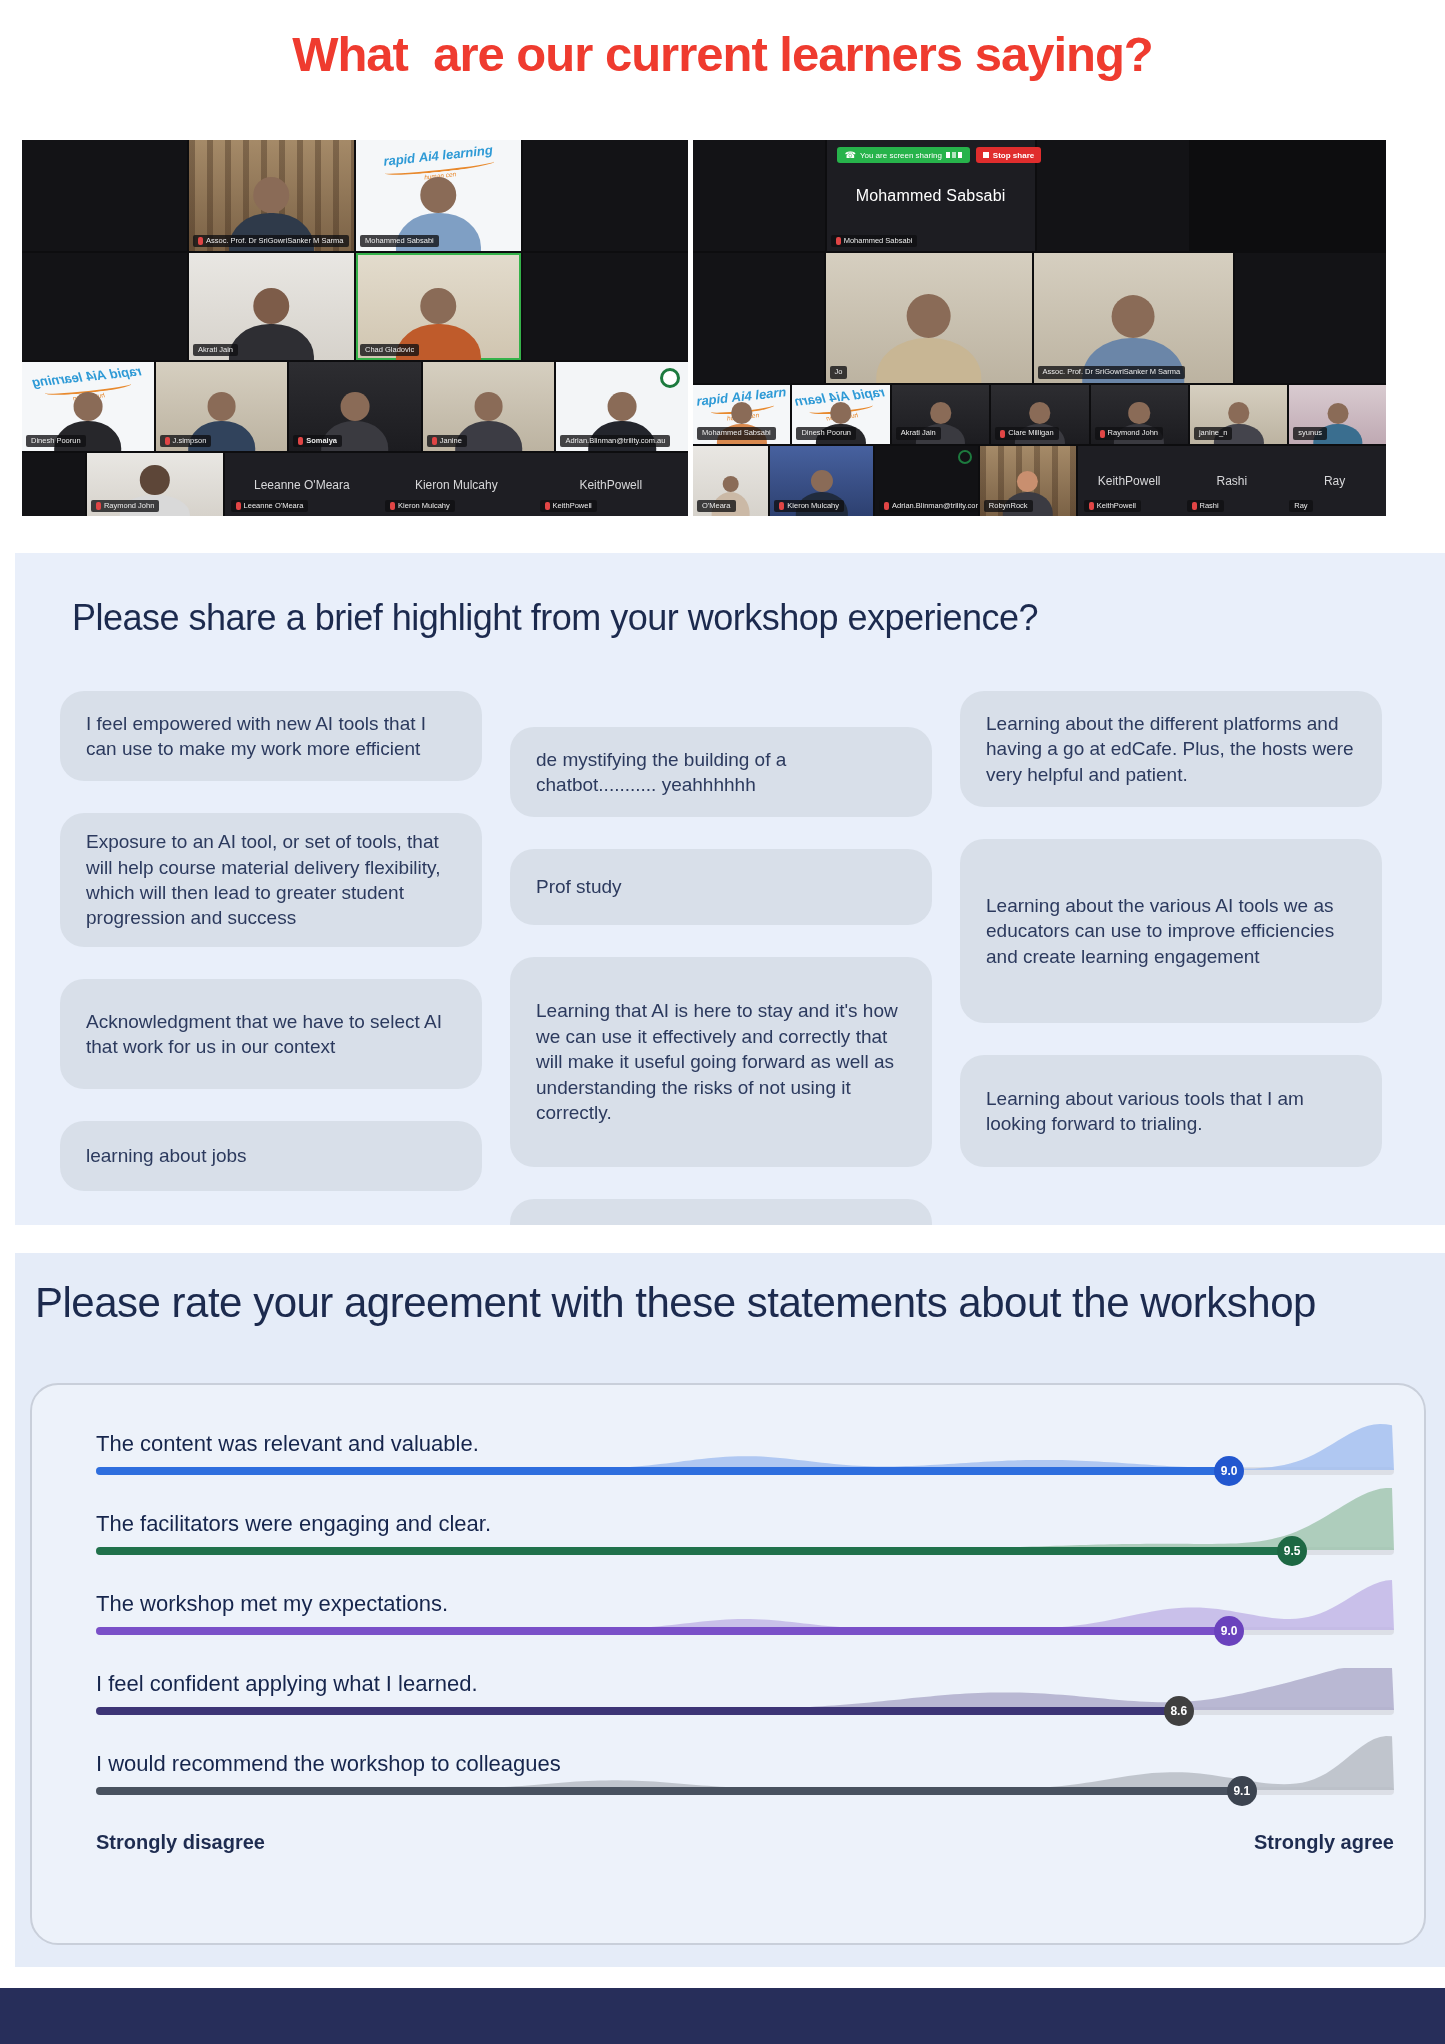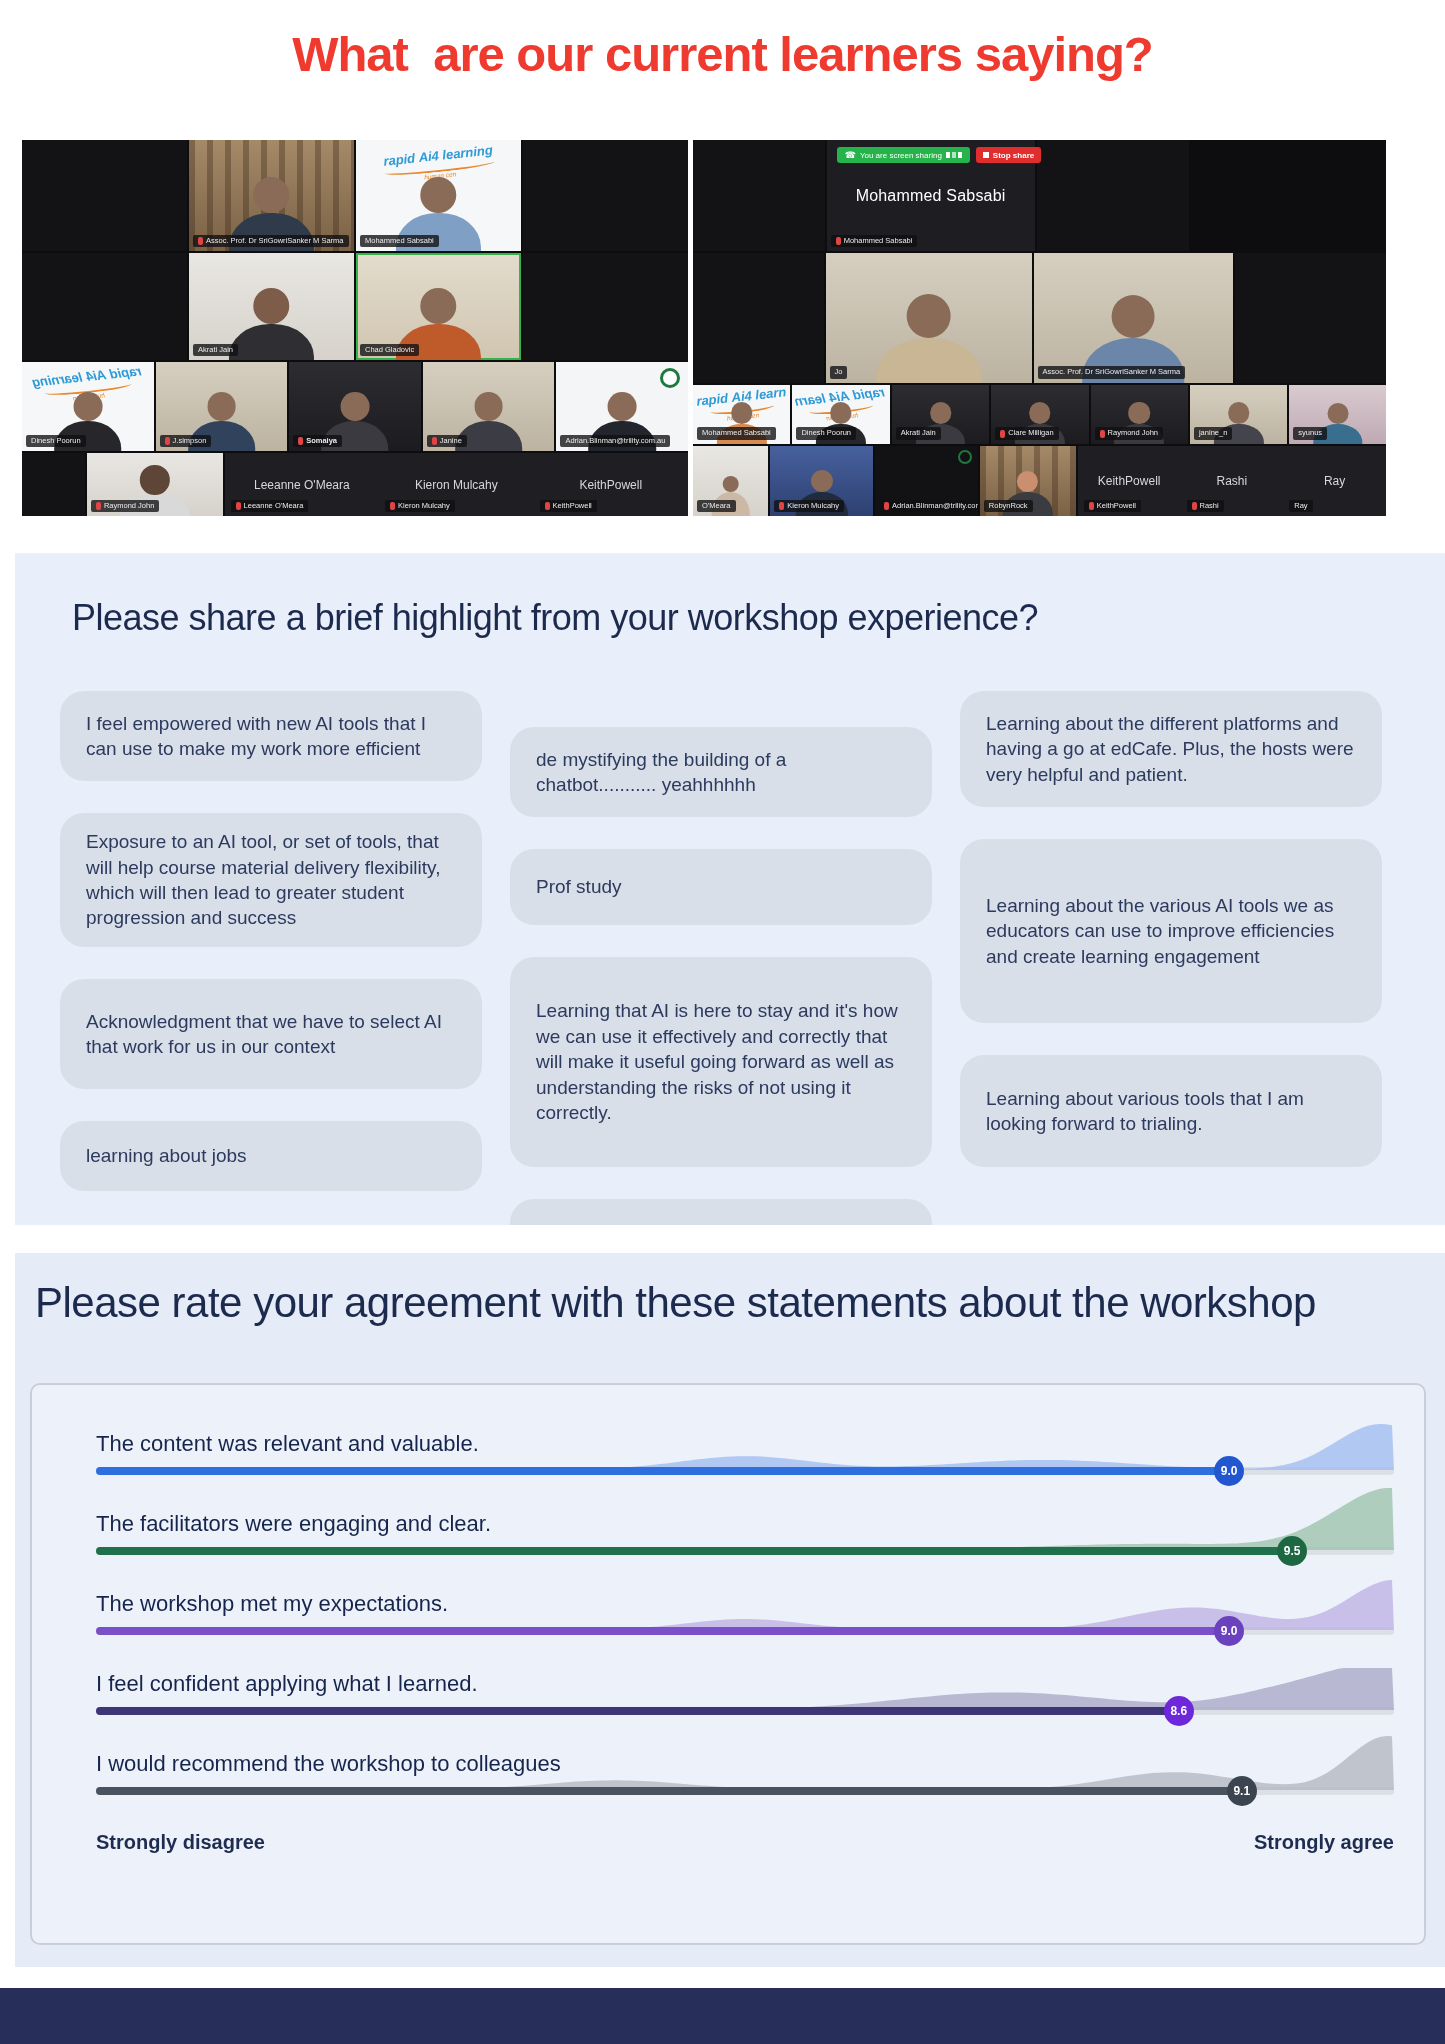--- a/index.html
+++ b/index.html
@@ -82,21 +82,21 @@
   .card{background:var(--c-card,#d8dfe9);border-radius:24px;padding:12px 26px;display:flex;
     align-items:center;font-size:19px;line-height:1.34;color:#2c3a5e;box-sizing:border-box;}
 
   
   .sec-rate{position:absolute;top:1253px;left:15px;width:1430px;height:714px;
     background:var(--c-sec2,#e5ecf8);}
   .sec-rate h2{margin:26px 0 0 20px;font-size:42px;font-weight:500;color:var(--c-head,#1c2a4e);
     letter-spacing:-0.5px;}
   .panel{position:absolute;top:130px;left:15px;width:1396px;height:562px;box-sizing:border-box;
     background:var(--c-panel,#edf2fa);border:2px solid var(--c-panel-border,#c9cfda);
-    border-radius:10px;padding:46px 30px 0 64px;}
+    border-radius:28px;padding:46px 30px 0 64px;}
   .r-row{margin-bottom:36px;}
   .r-label{font-size:22px;color:#16254c;margin-bottom:10px;}
   .track{position:relative;width:1298px;height:8px;background:#dcdfe6;border-radius:4px;}
   .fill{position:absolute;top:0;left:0;height:8px;border-radius:4px;z-index:1;}
   .badge{position:absolute;top:-11px;width:30px;height:30px;border-radius:50%;color:#fff;
     font-size:12px;font-weight:bold;display:flex;align-items:center;justify-content:center;z-index:3;}
   .ridge{position:absolute;left:0;bottom:5px;pointer-events:none;z-index:0;}
   .scale-row{display:flex;justify-content:space-between;width:1298px;margin-top:26px;
     font-size:20px;font-weight:600;color:#1e2c50;}
 
@@ -357,21 +357,21 @@
               <div class="badge" style="left: calc(87.3% - 15px); background: rgb(106, 66, 189);">9.0</div>
             </div>
           </div>
           <div class="r-row">
             <div class="r-label">I feel confident applying what I learned.</div>
             <div class="track">
               <svg class="ridge" width="1298" height="62" viewBox="0 0 1298 62">
                 <path d="M0 62 L0 62.0 L6 62.0 L12 62.0 L18 62.0 L24 62.0 L30 62.0 L36 62.0 L42 62.0 L48 62.0 L54 62.0 L60 62.0 L66 62.0 L72 62.0 L78 62.0 L84 62.0 L90 62.0 L96 62.0 L102 62.0 L108 62.0 L114 62.0 L120 62.0 L126 62.0 L132 62.0 L138 62.0 L144 62.0 L150 62.0 L156 62.0 L162 62.0 L168 62.0 L174 62.0 L180 62.0 L186 62.0 L192 62.0 L198 62.0 L204 62.0 L210 62.0 L216 62.0 L222 62.0 L228 62.0 L234 62.0 L240 62.0 L246 62.0 L252 62.0 L258 62.0 L264 62.0 L270 62.0 L276 62.0 L282 62.0 L288 62.0 L294 62.0 L300 62.0 L306 62.0 L312 62.0 L318 62.0 L324 62.0 L330 62.0 L336 62.0 L342 62.0 L348 62.0 L354 62.0 L360 62.0 L366 62.0 L372 62.0 L378 62.0 L384 62.0 L390 62.0 L396 62.0 L402 62.0 L408 62.0 L414 62.0 L420 62.0 L426 62.0 L432 62.0 L438 62.0 L444 62.0 L450 62.0 L456 62.0 L462 62.0 L468 62.0 L474 62.0 L480 62.0 L486 62.0 L492 62.0 L498 62.0 L504 62.0 L510 62.0 L516 62.0 L522 62.0 L528 62.0 L534 62.0 L540 62.0 L546 62.0 L552 62.0 L558 61.9 L564 61.9 L570 61.9 L576 61.9 L582 61.9 L588 61.8 L594 61.8 L600 61.8 L606 61.7 L612 61.7 L618 61.6 L624 61.6 L630 61.5 L636 61.4 L642 61.3 L648 61.2 L654 61.1 L660 61.0 L666 60.8 L672 60.7 L678 60.5 L684 60.3 L690 60.1 L696 59.8 L702 59.6 L708 59.3 L714 59.0 L720 58.6 L726 58.2 L732 57.8 L738 57.4 L744 57.0 L750 56.5 L756 56.0 L762 55.5 L768 54.9 L774 54.4 L780 53.8 L786 53.2 L792 52.6 L798 52.0 L804 51.4 L810 50.8 L816 50.1 L822 49.5 L828 48.9 L834 48.4 L840 47.8 L846 47.3 L852 46.8 L858 46.3 L864 45.9 L870 45.5 L876 45.2 L882 44.9 L888 44.7 L894 44.5 L900 44.4 L906 44.4 L912 44.4 L918 44.4 L924 44.6 L930 44.7 L936 45.0 L942 45.2 L948 45.6 L954 46.0 L960 46.4 L966 46.8 L972 47.3 L978 47.8 L984 48.4 L990 48.9 L996 49.5 L1002 50.1 L1008 50.6 L1014 51.2 L1020 51.7 L1026 52.2 L1032 52.7 L1038 53.1 L1044 53.5 L1050 53.8 L1056 54.0 L1062 54.2 L1068 54.2 L1074 54.2 L1080 54.1 L1086 53.8 L1092 53.5 L1098 53.0 L1104 52.4 L1110 51.7 L1116 50.9 L1122 50.0 L1128 48.9 L1134 47.8 L1140 46.6 L1146 45.4 L1152 44.0 L1158 42.7 L1164 41.3 L1170 39.8 L1176 38.4 L1182 36.9 L1188 35.4 L1194 33.9 L1200 32.3 L1206 30.7 L1212 29.1 L1218 27.5 L1224 25.8 L1230 24.1 L1236 22.4 L1242 20.8 L1248 20.0 L1254 20.0 L1260 20.0 L1266 20.0 L1272 20.0 L1278 20.0 L1284 20.0 L1290 20.0 L1296 20.0 L1298 62 Z" fill="#aaa8c8" fill-opacity="0.78"></path>
               </svg>
               <div class="fill" style="width: 83.42%; background: rgb(61, 53, 118);"></div>
-              <div class="badge" style="left: calc(83.42% - 15px); background: #6d28d9;">8.6</div>
+              <div class="badge" style="left: calc(83.42% - 15px); background: #404040;">8.6</div>
             </div>
           </div>
           <div class="r-row">
             <div class="r-label">I would recommend the workshop to colleagues</div>
             <div class="track">
               <svg class="ridge" width="1298" height="62" viewBox="0 0 1298 62">
                 <path d="M0 62 L0 62.0 L6 62.0 L12 62.0 L18 62.0 L24 62.0 L30 62.0 L36 62.0 L42 62.0 L48 62.0 L54 62.0 L60 62.0 L66 62.0 L72 62.0 L78 62.0 L84 62.0 L90 62.0 L96 62.0 L102 62.0 L108 62.0 L114 62.0 L120 62.0 L126 62.0 L132 62.0 L138 62.0 L144 62.0 L150 62.0 L156 62.0 L162 62.0 L168 62.0 L174 62.0 L180 62.0 L186 62.0 L192 62.0 L198 62.0 L204 62.0 L210 62.0 L216 62.0 L222 62.0 L228 62.0 L234 62.0 L240 62.0 L246 62.0 L252 62.0 L258 62.0 L264 62.0 L270 62.0 L276 62.0 L282 62.0 L288 61.9 L294 61.9 L300 61.9 L306 61.9 L312 61.9 L318 61.8 L324 61.8 L330 61.7 L336 61.6 L342 61.6 L348 61.5 L354 61.3 L360 61.2 L366 61.0 L372 60.8 L378 60.6 L384 60.4 L390 60.1 L396 59.8 L402 59.5 L408 59.1 L414 58.7 L420 58.3 L426 57.9 L432 57.4 L438 56.9 L444 56.4 L450 55.9 L456 55.4 L462 54.9 L468 54.5 L474 54.0 L480 53.6 L486 53.3 L492 53.0 L498 52.7 L504 52.5 L510 52.4 L516 52.3 L522 52.3 L528 52.4 L534 52.5 L540 52.7 L546 52.9 L552 53.3 L558 53.6 L564 54.0 L570 54.5 L576 54.9 L582 55.4 L588 55.9 L594 56.4 L600 56.9 L606 57.4 L612 57.8 L618 58.3 L624 58.7 L630 59.1 L636 59.5 L642 59.8 L648 60.1 L654 60.4 L660 60.6 L666 60.8 L672 61.0 L678 61.2 L684 61.3 L690 61.4 L696 61.5 L702 61.6 L708 61.7 L714 61.8 L720 61.8 L726 61.9 L732 61.9 L738 61.9 L744 61.9 L750 61.9 L756 62.0 L762 62.0 L768 62.0 L774 62.0 L780 62.0 L786 62.0 L792 62.0 L798 62.0 L804 62.0 L810 62.0 L816 62.0 L822 62.0 L828 62.0 L834 62.0 L840 62.0 L846 62.0 L852 62.0 L858 61.9 L864 61.9 L870 61.9 L876 61.9 L882 61.8 L888 61.7 L894 61.7 L900 61.6 L906 61.5 L912 61.3 L918 61.1 L924 60.9 L930 60.6 L936 60.3 L942 60.0 L948 59.6 L954 59.1 L960 58.5 L966 57.9 L972 57.2 L978 56.5 L984 55.7 L990 54.8 L996 53.9 L1002 52.9 L1008 51.9 L1014 50.9 L1020 49.9 L1026 49.0 L1032 48.0 L1038 47.2 L1044 46.4 L1050 45.7 L1056 45.1 L1062 44.7 L1068 44.4 L1074 44.2 L1080 44.2 L1086 44.3 L1092 44.6 L1098 45.1 L1104 45.6 L1110 46.3 L1116 47.1 L1122 47.9 L1128 48.9 L1134 49.8 L1140 50.8 L1146 51.8 L1152 52.7 L1158 53.6 L1164 54.4 L1170 55.2 L1176 55.7 L1182 56.1 L1188 56.3 L1194 56.1 L1200 55.6 L1206 54.7 L1212 53.2 L1218 51.2 L1224 48.6 L1230 45.4 L1236 41.6 L1242 37.2 L1248 32.5 L1254 27.6 L1260 22.7 L1266 18.2 L1272 14.2 L1278 11.0 L1284 8.9 L1290 8.0 L1296 8.3 L1298 62 Z" fill="#b4b8c0" fill-opacity="0.78"></path>
               </svg>
               <div class="fill" style="width: 88.27%; background: rgb(73, 82, 95);"></div>
               <div class="badge" style="left: calc(88.27% - 15px); background: rgb(60, 68, 80);">9.1</div>

